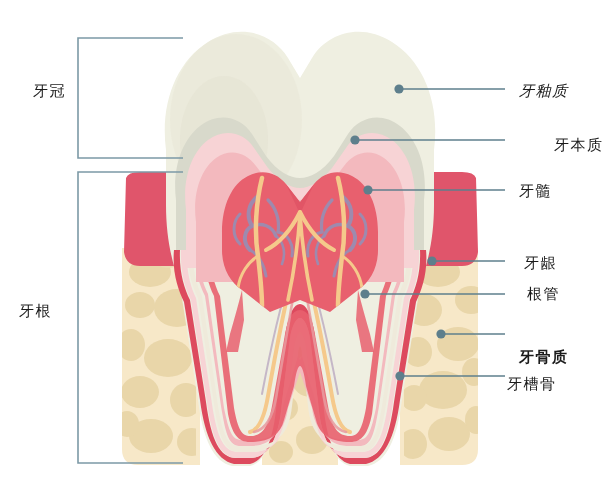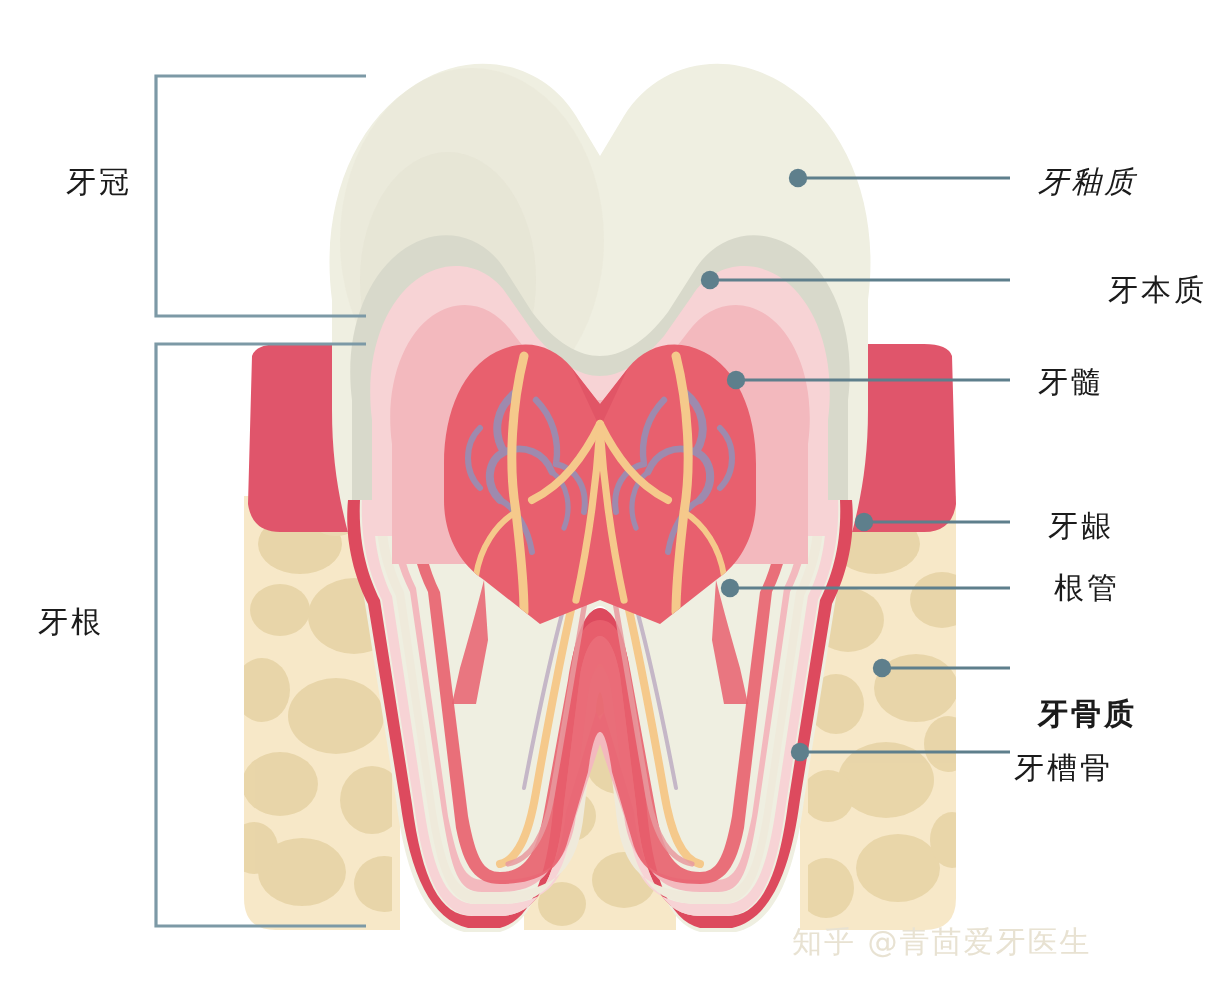--- a/index.html
+++ b/index.html
@@ -486,15 +486,14 @@
   <div class="side-lbl" style="left:19px;top:302px;">牙根</div>
 
   <div class="lbl" style="left:519px;top:82px;font-style:italic;">牙釉质</div>
   <div class="lbl" style="left:519px;top:136px;margin-left:35px;">牙本质</div>
   <div class="lbl" style="left:519px;top:182px;">牙髓</div>
   <div class="lbl" style="left:524px;top:254px;">牙龈</div>
   <div class="lbl" style="left:527px;top:285px;">根管</div>
   <div class="lbl" style="left:507px;top:327px;margin-top:48px;">牙槽骨</div>
   <div class="lbl" style="left:519px;top:348px;font-weight:bold;">牙骨质</div>
 
-  <div id="watermark">知乎 @青茴爱牙医生</div>
 
 </div>
 
 </body></html>

